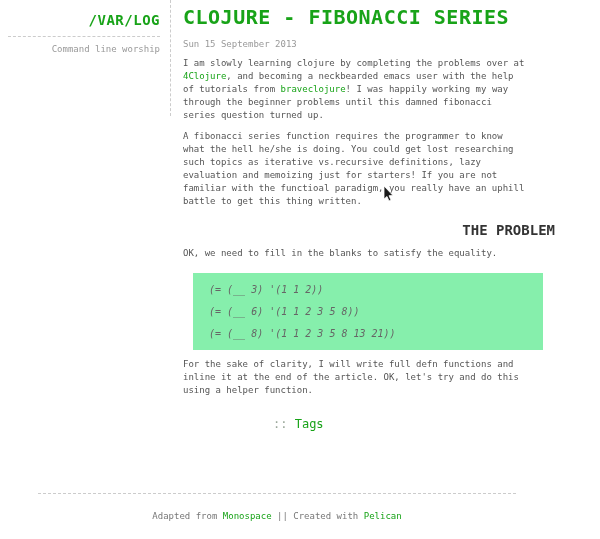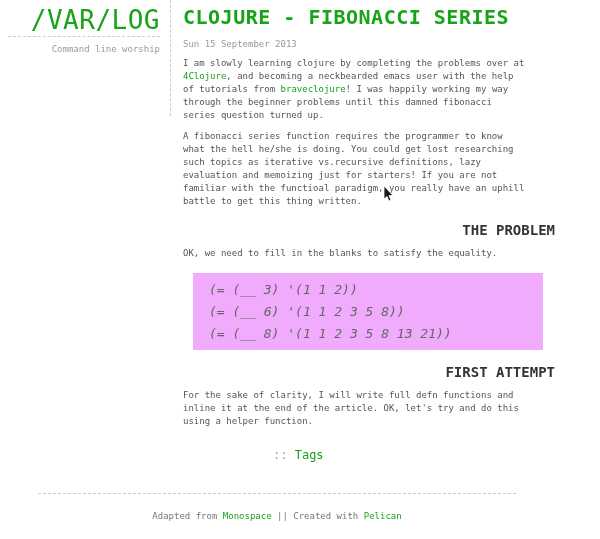--- a/index.html
+++ b/index.html
@@ -8,43 +8,43 @@
     width: 600px; height: 539px; position: relative;
     background: #ffffff;
     font-family: "DejaVu Sans Mono", "Liberation Mono", monospace;
     overflow: hidden;
   }
   a { color: #18a318; text-decoration: none; cursor: pointer; }
 
   
   .sidebar { position: absolute; top: 9px; left: 0; width: 160px; text-align: right; }
   .site-title {
-    display: block; color: #18a318; font-size: 26px; font-weight: normal;
+    display: block; color: #18a318; font-size: 14px; font-weight: bold;
     line-height: 23px; letter-spacing: 0.5px;
   }
   .sidebar-rule { border-bottom: 1px dashed #cccccc; margin: 4px 0 0 8px; height: 0; }
   .tagline { color: #999999; font-size: 9px; margin-top: 7px; }
 
   .v-divider {
     position: absolute; left: 170px; top: 0; height: 116px; width: 0;
     border-left: 1px dashed #cccccc;
   }
 
   
   .main { position: absolute; left: 183px; top: 6px; width: 372px; }
   .article-title {
     color: #18a318; font-size: 20px; font-weight: bold; margin: 0;
     line-height: 22px; letter-spacing: 0.5px;
   }
   .date { color: #999999; font-size: 9px; margin-top: 11px; }
   .para { color: #555555; font-size: 9px; line-height: 13px; margin: 8px 0 0 0; width: 345px; }
   .heading2 { color: #333333; font-size: 14px; font-weight: bold; margin: 14px 0 0 0; line-height: 17px; text-align: right; }
   .codeblock {
-    background: #f0abfc; color: #666666; font-style: italic;
-    font-size: 13px; line-height: 11px; white-space: pre;
+    background: #86efac; color: #666666; font-style: italic;
+    font-size: 10px; line-height: 11px; white-space: pre;
     margin: 13px 12px 0 10px; padding: 11px 8px 11px 16px;
     font-family: "DejaVu Sans Mono", "Liberation Mono", monospace;
   }
   .tags-line { margin: 20px 0 0 90px; font-size: 12px; }
   .tags-prefix { color: #9aa79a; }
 
   
   .footer {
     position: absolute; top: 493px; left: 38px; width: 478px;
     border-top: 1px dashed #cccccc; text-align: center;
@@ -76,21 +76,20 @@
   <h2 class="heading2">THE PROBLEM</h2>
   <p class="para">OK, we need to fill in the blanks to satisfy the equality.</p>
 
   <pre class="codeblock">(= (__ 3) '(1 1 2))
 
 (= (__ 6) '(1 1 2 3 5 8))
 
 (= (__ 8) '(1 1 2 3 5 8 13 21))</pre>
 
 
-  <h2 class="heading2">FIRST ATTEMPT</h2>
   <p class="para">For the sake of clarity, I will write full defn functions and inline it at the end of the article. OK, let's try and do this using a helper function.</p>
 
   <div class="tags-line">
     <span class="tags-prefix">::</span>
     <a>Tags</a>
   </div>
 </div>
 
 <div class="footer">
   <div class="footer-text"><span>Adapted from </span><a>Monospace</a><span> || </span><span>Created with </span><a>Pelican</a></div>

